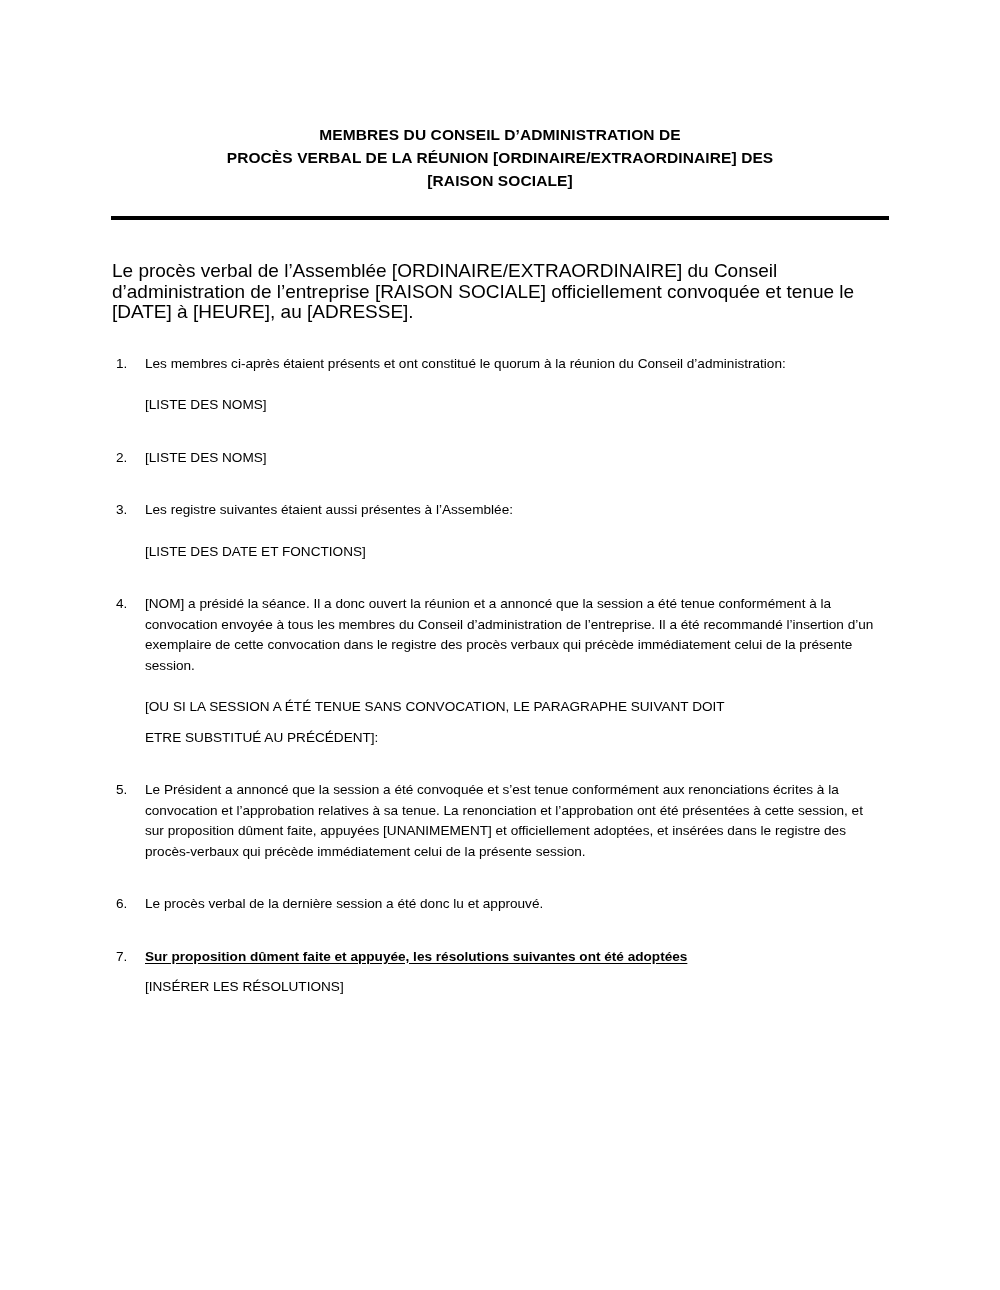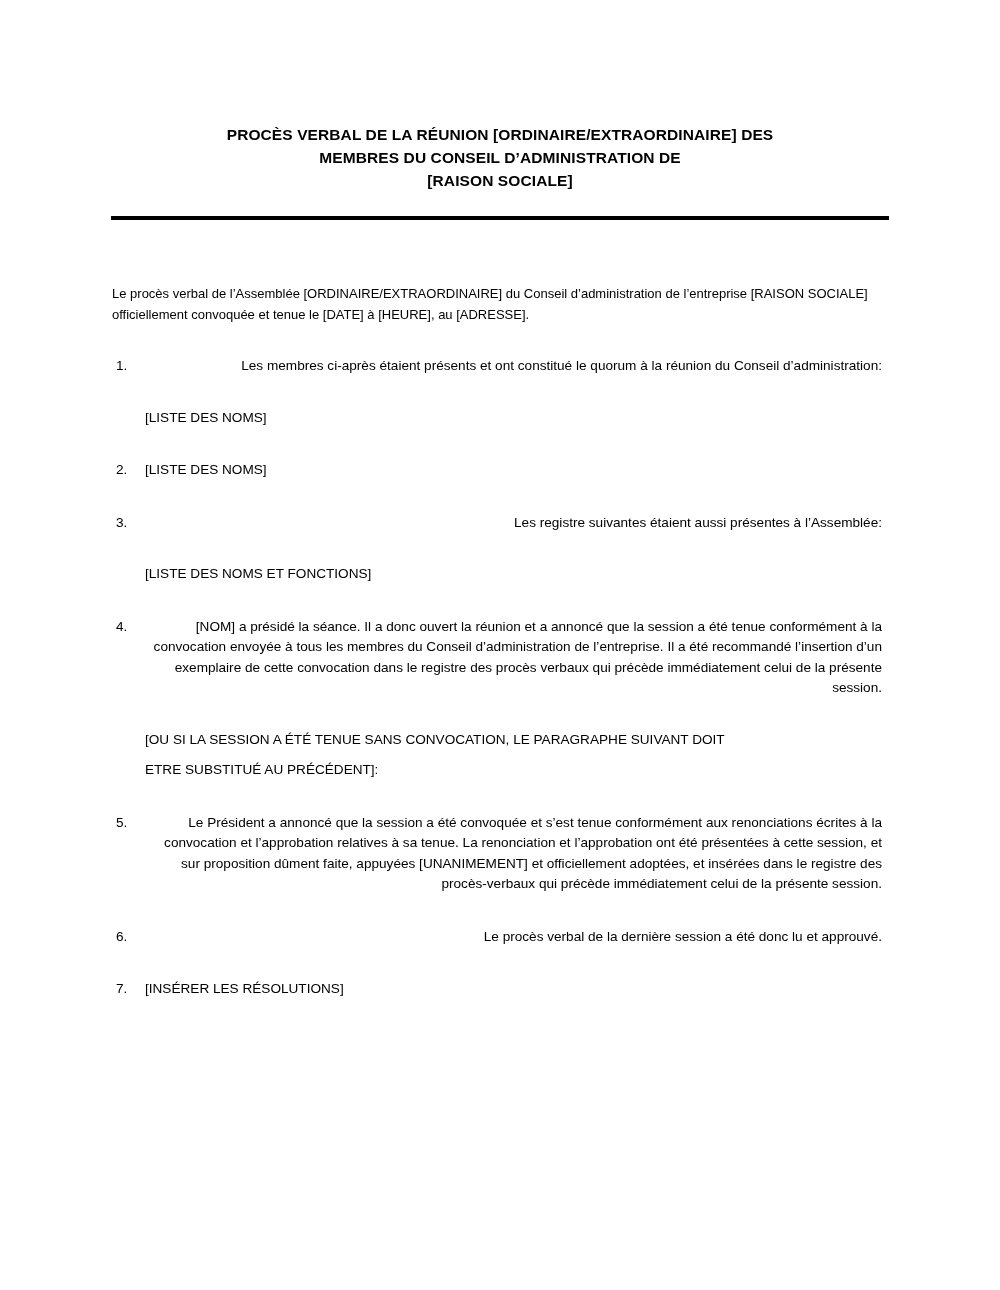--- a/index.html
+++ b/index.html
@@ -49,22 +49,22 @@
   }
   .rule {
     height: 4px;
     background: #000000;
     width: 778px;
     margin-left: -1px;
   }
 
   
   .intro {
-    margin-top: 64px;
-    font-size: 13px;
+    margin-top: 41px;
+    font-size: 19px;
     line-height: 20.5px;
     text-align: left;
     width: 770px;
   }
 
   
   ol.items {
     list-style: none;
     margin: 0;
     padding: 0;
@@ -85,45 +85,44 @@
     left: 4px;
     top: 0;
     width: 22px;
     text-align: left;
     font-size: 13.6px;
     line-height: 20.5px;
   }
   .item-text {
     display: block;
     width: 737px;
-    text-align: right;
   }
   .sub-line {
     display: block;
-    margin-top: 31px;
+    margin-top: 21px;
     width: 737px;
   }
   .sub-line.tight {
     margin-top: 10px;
   }
   .sub-line.bold-underline {
     font-weight: bold;
     text-decoration: underline;
     text-underline-offset: 2px;
   }
 </style>
 </head>
 <body>
 
 <div class="page">
   <div class="doc-body">
 
     <div class="title-block">
+      <span class="title-line">MEMBRES DU CONSEIL D’ADMINISTRATION DE</span>
       <span class="title-line">PROCÈS VERBAL DE LA RÉUNION [ORDINAIRE/EXTRAORDINAIRE] DES</span>
-      <span class="title-line">MEMBRES DU CONSEIL D’ADMINISTRATION DE</span>
       <span class="title-line">[RAISON SOCIALE]</span>
     </div>
 
     <div class="rule-wrap">
       <div class="rule"></div>
     </div>
 
     <p class="intro">Le procès verbal de l’Assemblée [ORDINAIRE/EXTRAORDINAIRE] du Conseil d’administration de l’entreprise [RAISON SOCIALE] officiellement convoquée et tenue le [DATE] à [HEURE], au [ADRESSE].</p>
 
     <ol class="items" id="items-list">
@@ -132,36 +131,37 @@
           <span class="item-text">Les membres ci-après étaient présents et ont constitué le quorum à la réunion du Conseil d’administration:</span>
           <span class="sub-line">[LISTE DES NOMS]</span>
         </li>
         <li>
           <span class="num">2.</span>
           <span class="sub-line">[LISTE DES NOMS]</span>
         </li>
         <li>
           <span class="num">3.</span>
           <span class="item-text">Les registre suivantes étaient aussi présentes à l’Assemblée:</span>
-          <span class="sub-line">[LISTE DES NOMS ET FONCTIONS]</span>
+          <span class="sub-line">[LISTE DES DATE ET FONCTIONS]</span>
         </li>
         <li>
           <span class="num">4.</span>
           <span class="item-text">[NOM] a présidé la séance. Il a donc ouvert la réunion et a annoncé que la session a été tenue conformément à la convocation envoyée à tous les membres du Conseil d’administration de l’entreprise. Il a été recommandé l’insertion d’un exemplaire de cette convocation dans le registre des procès verbaux qui précède immédiatement celui de la présente session.</span>
           <span class="sub-line"> [OU SI LA SESSION A ÉTÉ TENUE SANS CONVOCATION, LE PARAGRAPHE SUIVANT DOIT</span>
           <span class="sub-line tight">ETRE SUBSTITUÉ AU PRÉCÉDENT]:</span>
         </li>
         <li>
           <span class="num">5.</span>
           <span class="item-text">Le Président a annoncé que la session a été convoquée et s’est tenue conformément aux renonciations écrites à la convocation et l’approbation relatives à sa tenue. La renonciation et l’approbation ont été présentées à cette session, et sur proposition dûment faite, appuyées [UNANIMEMENT] et officiellement adoptées, et insérées dans le registre des procès-verbaux qui précède immédiatement celui de la présente session.</span>
         </li>
         <li>
           <span class="num">6.</span>
           <span class="item-text">Le procès verbal de la dernière session a été donc lu et approuvé.</span>
         </li>
         <li>
           <span class="num">7.</span>
+          <span class="sub-line bold-underline">Sur proposition dûment faite et appuyée, les résolutions suivantes ont été adoptées</span>
           <span class="sub-line tight">[INSÉRER LES RÉSOLUTIONS]</span>
         </li>
       </ol>
 
   </div>
 </div>
 
 </body></html>

